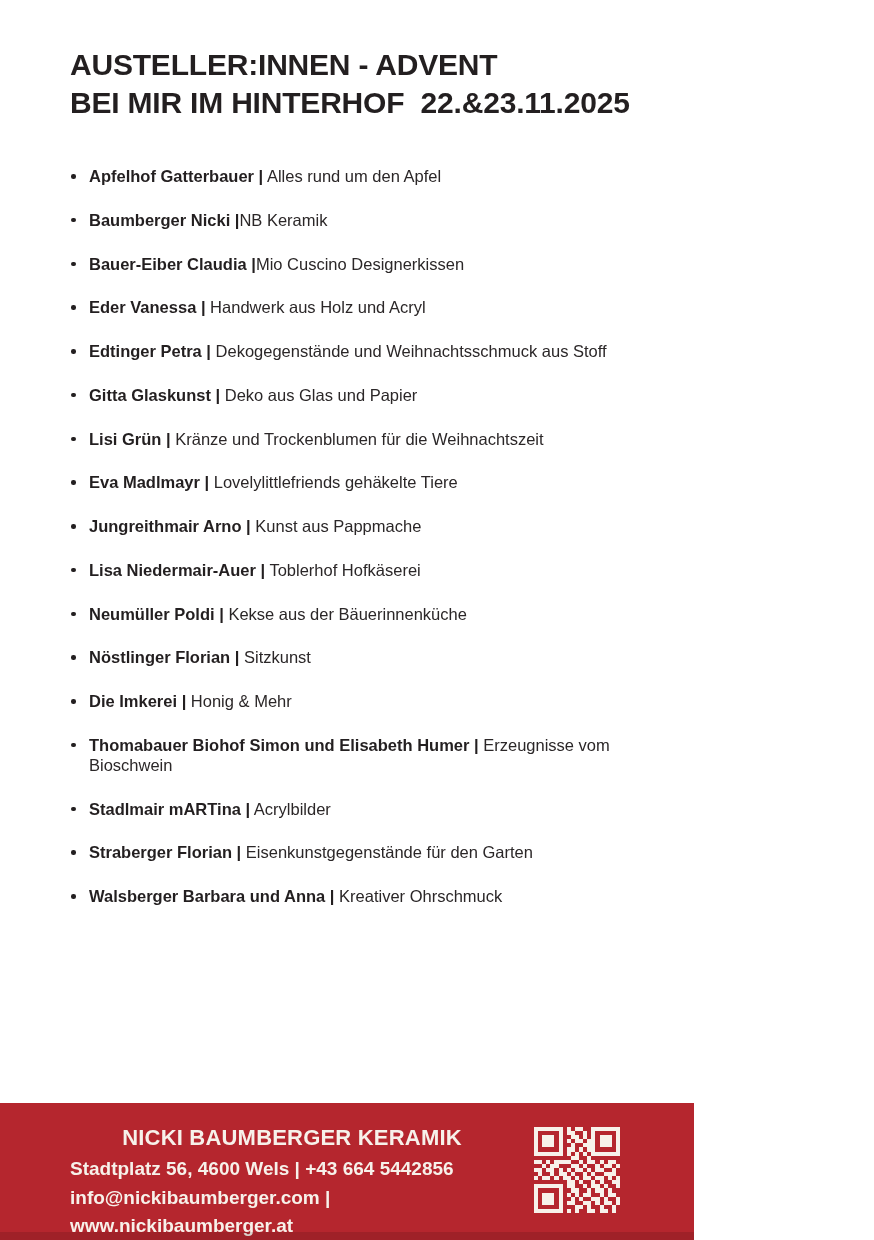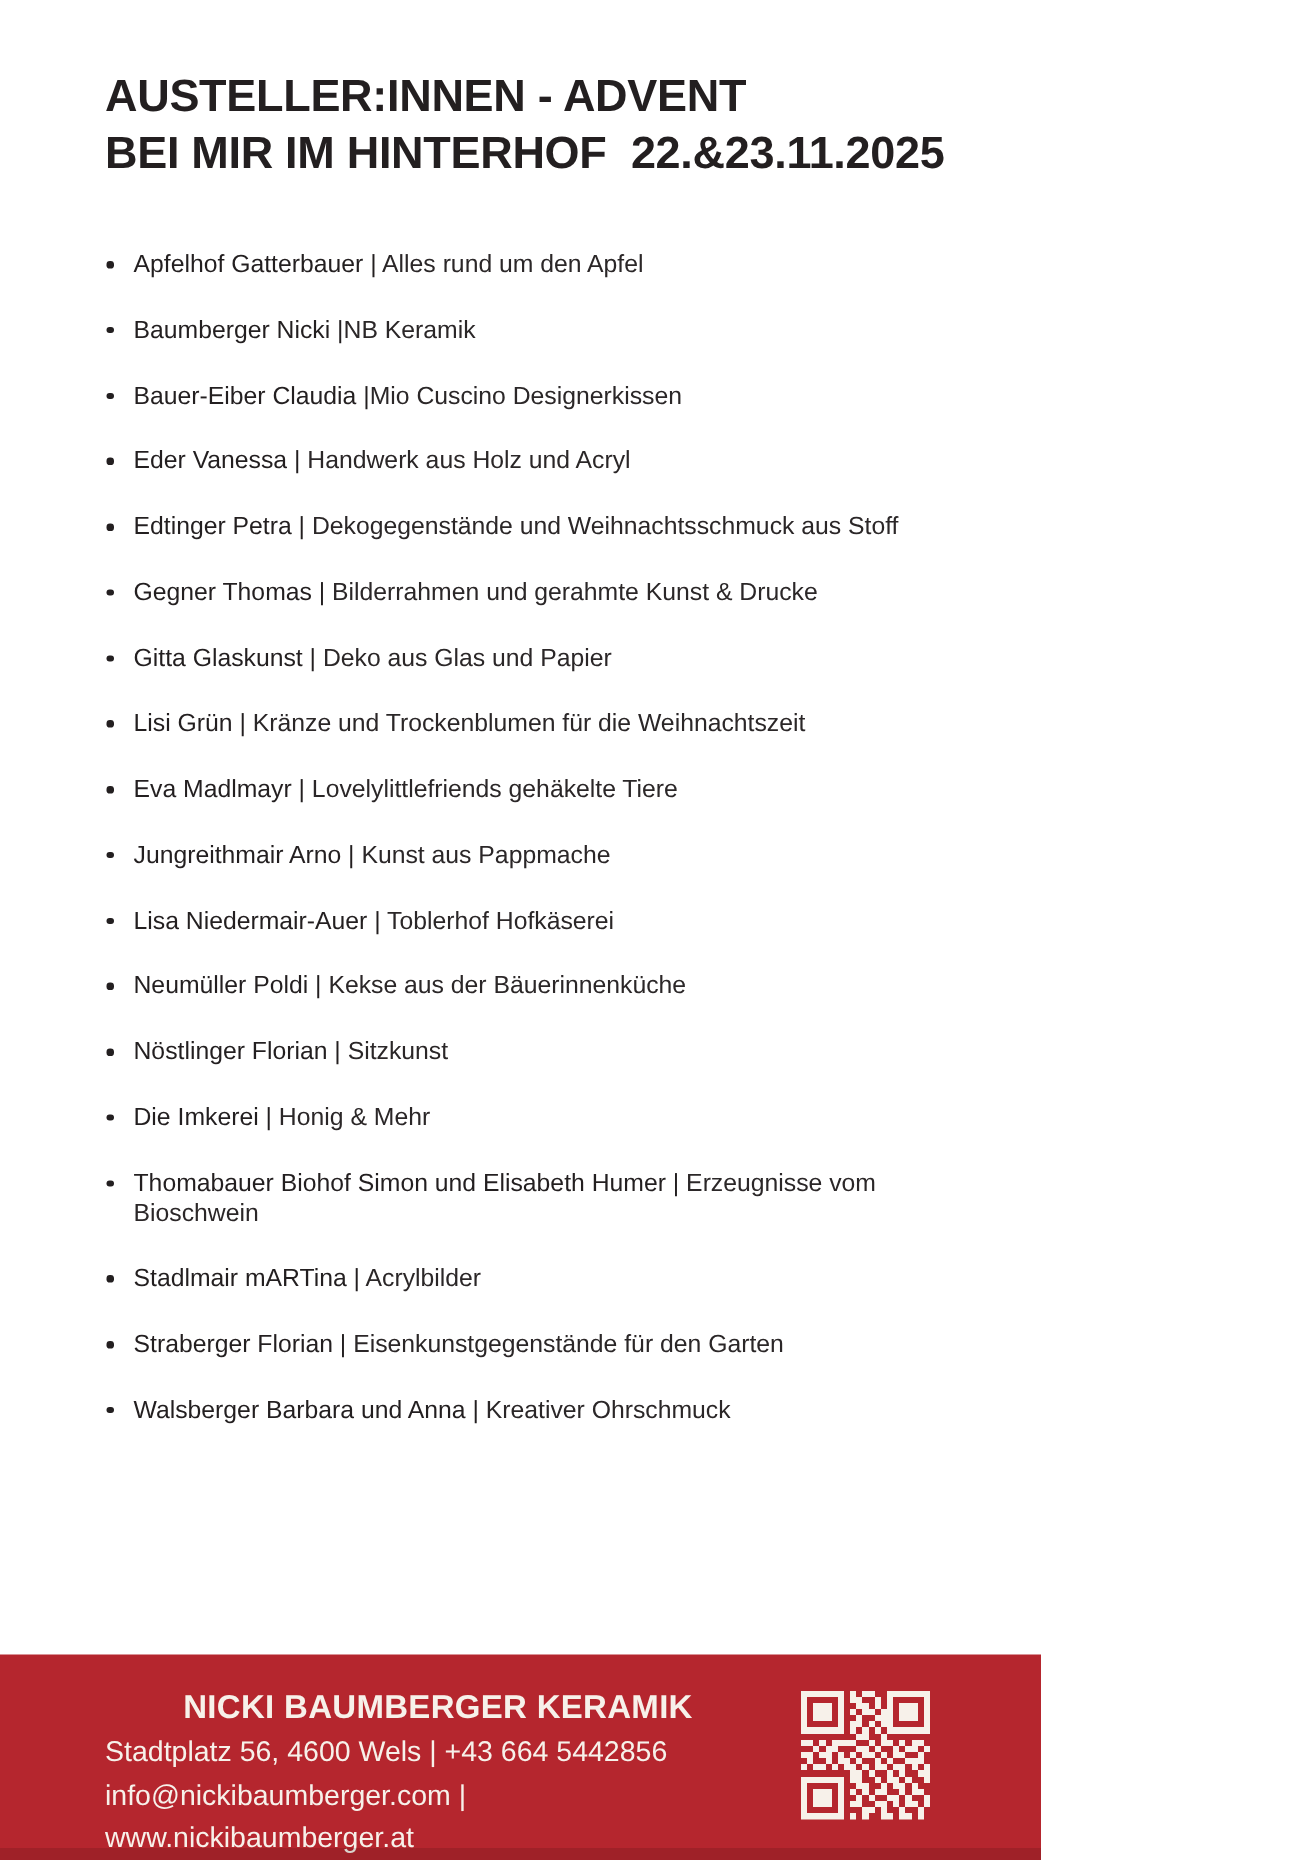--- a/index.html
+++ b/index.html
@@ -45,21 +45,21 @@
     color:var(--ink);
   }
   .exhibitor-list li:last-child{margin-bottom:0;}
   .dot{
     position:absolute;
     left:1px;top:8px;
     width:4.5px;height:4.5px;
     border-radius:50%;
     background:var(--ink);
   }
-  .name{font-weight:400;}
+  .name{font-weight:700;}
   .desc{font-weight:400;color:#2b2728;}
   footer{
     position:absolute;
     left:0;right:0;top:1103px;bottom:0;
     background:var(--red);
     color:var(--footer-text);
   }
   footer::after{
     content:"";
     position:absolute;left:0;right:0;bottom:0;height:8px;
@@ -72,21 +72,21 @@
   .footer-title{
     font-size:22px;
     font-weight:800;
     letter-spacing:0.2px;
     line-height:27px;
     margin-bottom:4px;
     text-align:center;
   }
   .footer-line{
     font-size:19px;
-    font-weight:400;
+    font-weight:700;
     line-height:28.5px;
   }
   .qr{
     position:absolute;
     right:74px;top:24px;
     width:86px;height:86px;
   }
 </style>
 </head>
 <body>
@@ -95,21 +95,20 @@
 
   <h1 class="title">AUSTELLER:INNEN - ADVENT
 BEI MIR IM HINTERHOF  22.&amp;23.11.2025</h1>
 
   <ul class="exhibitor-list">
     <li><span class="dot"></span><span class="name">Apfelhof Gatterbauer |</span><span class="desc"> Alles rund um den Apfel</span></li>
     <li><span class="dot"></span><span class="name">Baumberger Nicki |</span><span class="desc">NB Keramik</span></li>
     <li><span class="dot"></span><span class="name">Bauer-Eiber Claudia |</span><span class="desc">Mio Cuscino Designerkissen</span></li>
     <li><span class="dot"></span><span class="name">Eder Vanessa |</span><span class="desc"> Handwerk aus Holz und Acryl</span></li>
     <li><span class="dot"></span><span class="name">Edtinger Petra |</span><span class="desc"> Dekogegenstände und Weihnachtsschmuck aus Stoff</span></li>
-    <li><span class="dot"></span><span class="name">Gegner Thomas |</span><span class="desc"> Bilderrahmen und gerahmte Kunst &amp; Drucke</span></li>
     <li><span class="dot"></span><span class="name">Gitta Glaskunst |</span><span class="desc"> Deko aus Glas und Papier</span></li>
     <li><span class="dot"></span><span class="name">Lisi Grün |</span><span class="desc"> Kränze und Trockenblumen für die Weihnachtszeit</span></li>
     <li><span class="dot"></span><span class="name">Eva Madlmayr |</span><span class="desc"> Lovelylittlefriends gehäkelte Tiere</span></li>
     <li><span class="dot"></span><span class="name">Jungreithmair Arno |</span><span class="desc"> Kunst aus Pappmache</span></li>
     <li><span class="dot"></span><span class="name">Lisa Niedermair-Auer |</span><span class="desc"> Toblerhof Hofkäserei</span></li>
     <li><span class="dot"></span><span class="name">Neumüller Poldi |</span><span class="desc"> Kekse aus der Bäuerinnenküche</span></li>
     <li><span class="dot"></span><span class="name">Nöstlinger Florian |</span><span class="desc"> Sitzkunst</span></li>
     <li><span class="dot"></span><span class="name">Die Imkerei |</span><span class="desc"> Honig &amp; Mehr</span></li>
     <li><span class="dot"></span><span class="name">Thomabauer Biohof Simon und Elisabeth Humer |</span><span class="desc"> Erzeugnisse vom Bioschwein</span></li>
     <li><span class="dot"></span><span class="name">Stadlmair mARTina |</span><span class="desc"> Acrylbilder</span></li>

